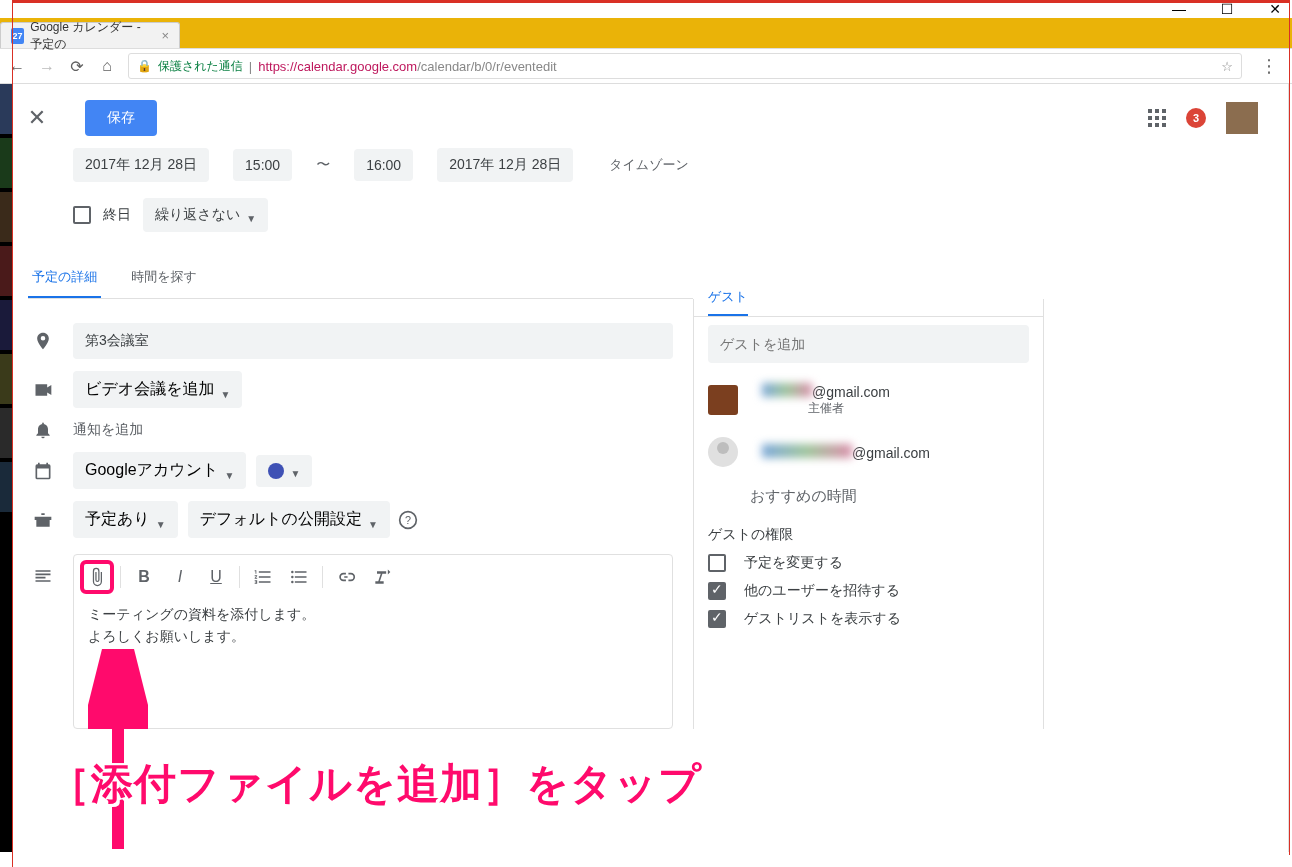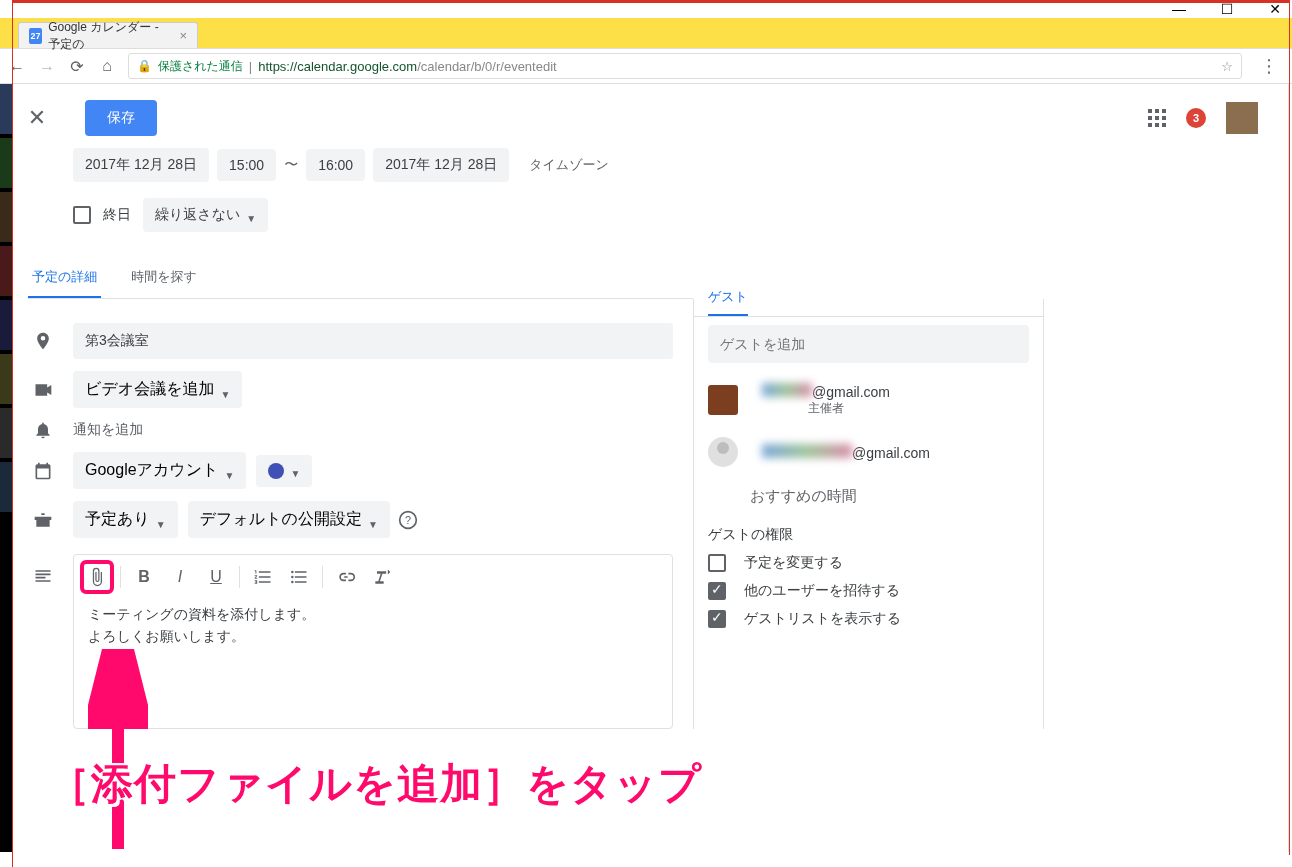--- a/index.html
+++ b/index.html
@@ -4,34 +4,34 @@
 <style>
 * { margin:0; padding:0; box-sizing:border-box; font-family:"Meiryo","Hiragino Sans",Arial,sans-serif; }
 body { background:#fff; width:1292px; height:867px; overflow:hidden; position:relative; }
 
 
 .win-top { height:18px; display:flex; align-items:center; justify-content:flex-end; padding-right:8px; gap:30px; font-size:14px; color:#000; }
 .win-top span { cursor:default; }
 .win-btn { width:18px; text-align:center; }
 
 
-.tab-strip { height:30px; background:#fde047; display:flex; align-items:flex-end; padding-left:18px; }
+.tab-strip { height:30px; background:#eab308; display:flex; align-items:flex-end; }
 .tab { display:flex; align-items:center; background:#f2f2f2; height:26px; padding:0 10px; border-radius:3px 3px 0 0; font-size:12px; color:#333; max-width:180px; border:1px solid #ccc; border-bottom:none; }
 .tab-icon { width:16px; height:16px; background:#4285f4; color:#fff; font-size:9px; display:flex; align-items:center; justify-content:center; margin-right:6px; border-radius:2px; font-weight:bold; }
 .tab-close { margin-left:8px; color:#888; font-size:13px; }
 
 
 .addr-row { height:36px; border-top:1px solid #ddd; border-bottom:1px solid #ddd; display:flex; align-items:center; padding:0 8px; gap:12px; }
 .nav-icon { color:#616161; font-size:16px; width:18px; text-align:center; }
 .nav-icon.dis { color:#bbb; }
 .addr-box { flex:1; display:flex; align-items:center; border:1px solid #ddd; border-radius:3px; height:26px; padding:0 8px; font-size:13px; color:#333; }
 .lock { color:#0b8043; font-size:12px; margin-right:6px; }
 .secure { color:#0b8043; font-size:12px; }
 .url-sep { color:#888; margin:0 6px; }
-.url-dark { color:#14532d; }
+.url-dark { color:#be185d; }
 .url-light { color:#888; }
 .star { color:#888; margin-left:auto; }
 .kebab { color:#666; font-size:18px; padding:0 6px; }
 
 
 .left-strip { position:absolute; left:0; top:84px; bottom:15px; width:12px; background:#000; display:flex; flex-direction:column; }
 .left-strip div { height:50px; margin-bottom:4px; }
 
 
 .page { position:absolute; left:13px; right:3px; top:84px; bottom:15px; background:#fff; overflow:hidden; border-right:1px solid #e0e0e0; }
@@ -41,21 +41,21 @@
 .close-x { font-size:22px; color:#5f6368; width:28px; text-align:center; }
 .title-input { flex:0 0 600px; height:46px; background:#f1f3f4; border:none; font-size:22px; padding:0 14px; color:#202124; border-radius:4px; }
 .save-btn { background:#4285f4; color:#fff; border:none; height:36px; padding:0 22px; font-size:14px; border-radius:4px; font-weight:500; margin-left:18px; }
 .hdr-right { margin-left:auto; display:flex; align-items:center; gap:20px; padding-right:10px; }
 .apps-grid { width:18px; height:18px; display:grid; grid-template-columns:repeat(3,4px); grid-template-rows:repeat(3,4px); gap:3px; }
 .apps-grid span { background:#5f6368; }
 .notif-badge { width:20px; height:20px; border-radius:50%; background:#db4437; color:#fff; font-size:11px; display:flex; align-items:center; justify-content:center; font-weight:bold; }
 .avatar { width:32px; height:32px; background:#8b6d4f; }
 
 
-.dt-row { display:flex; align-items:center; padding:4px 0 4px 60px; gap:8px; font-size:14px; color:#3c4043; }
+.dt-row { display:flex; align-items:center; padding:4px 0 4px 60px; gap:24px; font-size:14px; color:#3c4043; }
 .chip { background:#f1f3f4; padding:8px 12px; border-radius:4px; }
 .dash { color:#5f6368; }
 .tz { color:#5f6368; margin-left:12px; font-size:13px; }
 
 
 .opt-row { display:flex; align-items:center; padding:12px 0 12px 60px; gap:12px; font-size:14px; color:#3c4043; }
 .cbx { width:18px; height:18px; border:2px solid #5f6368; border-radius:2px; }
 .cbx.checked { background:#5f6368; position:relative; }
 .cbx.checked::after { content:"✓"; color:#fff; position:absolute; left:1px; top:-3px; font-size:14px; }
 .dd-chip { background:#f1f3f4; padding:8px 12px; border-radius:4px; display:flex; align-items:flex-end; gap:6px; }

